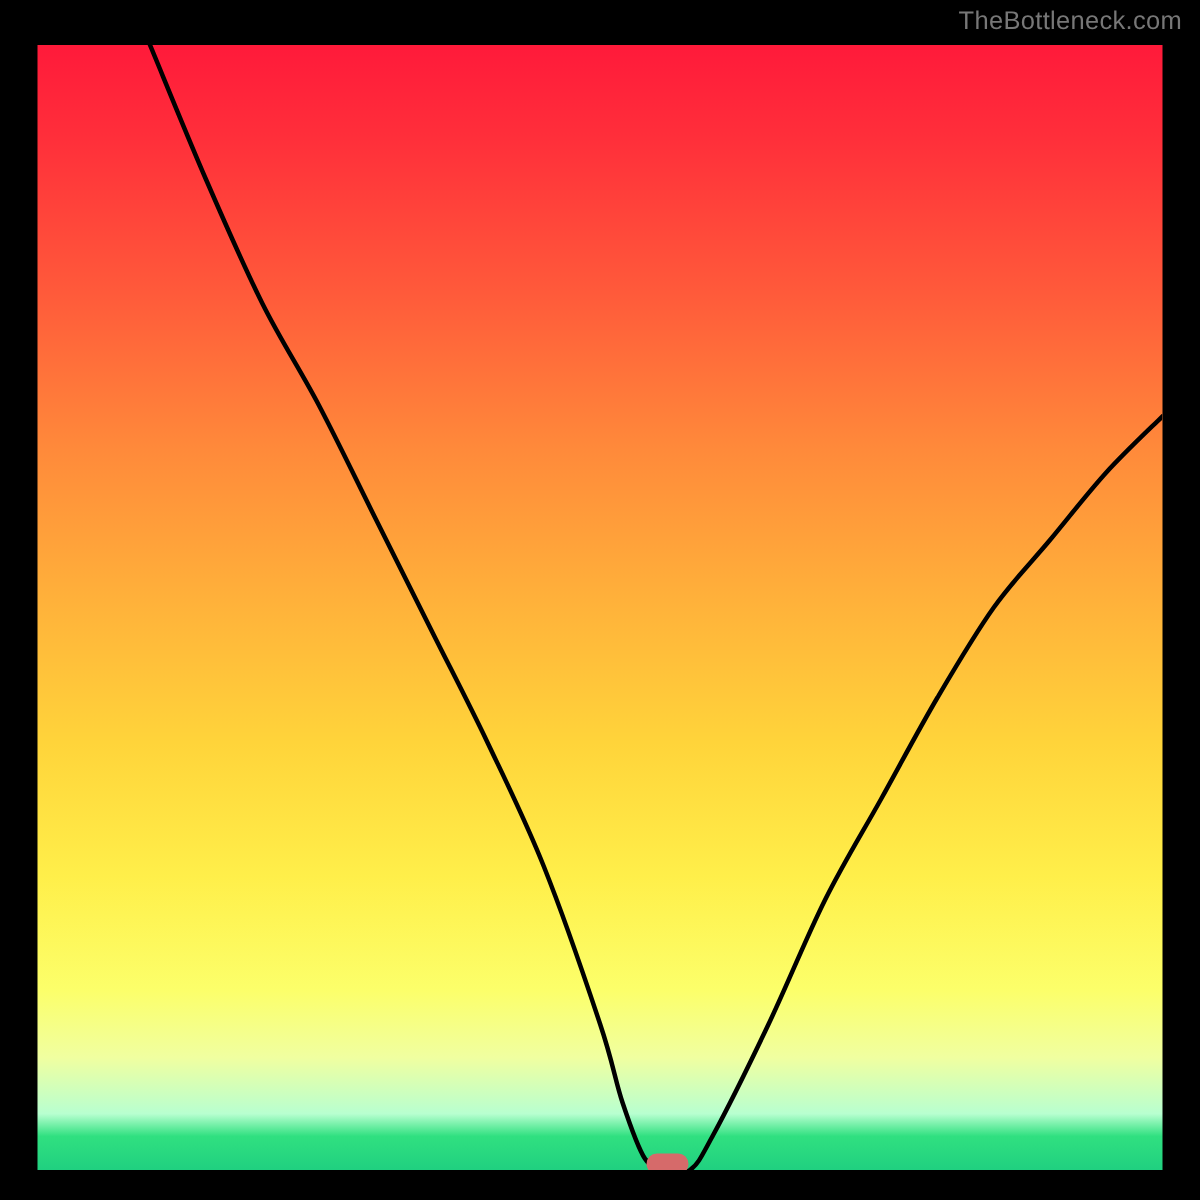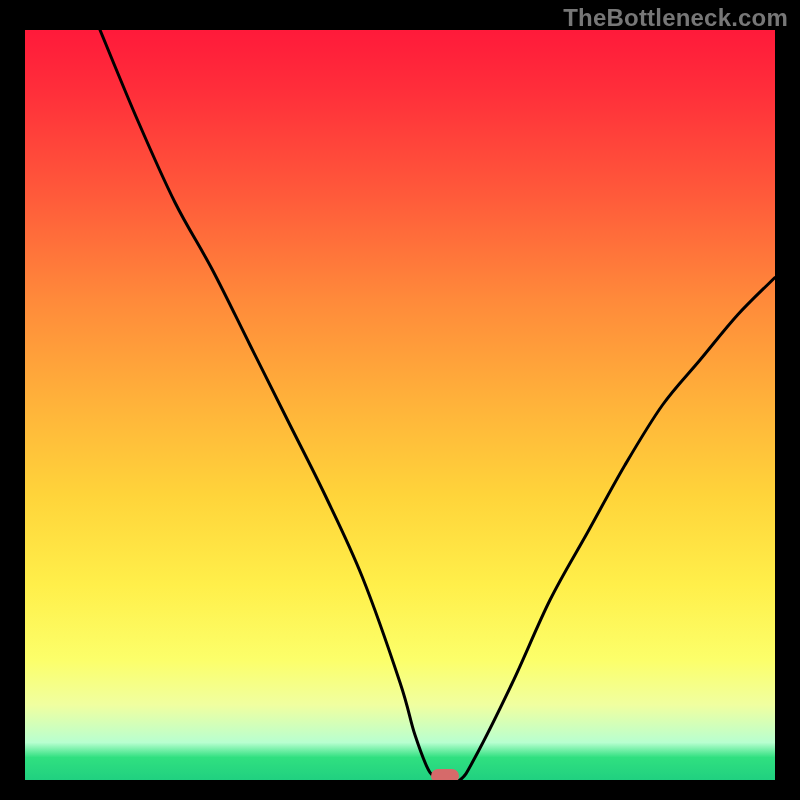--- a/index.html
+++ b/index.html
@@ -42,22 +42,22 @@
       #30e080 97%,
       #20d080 100%
     );
     overflow: hidden;
   }
   .watermark {
     position: absolute;
     top: 4px;
     right: 12px;
     color: #777;
-    font-size: 24px;
-    font-weight: 700;
+    font-size: 17px;
+    font-weight: 400;
     z-index: 30;
     letter-spacing: 0.2px;
   }
   svg.curve {
     position: absolute;
     top: 0;
     left: 0;
     width: 750px;
     height: 750px;
     z-index: 20;

